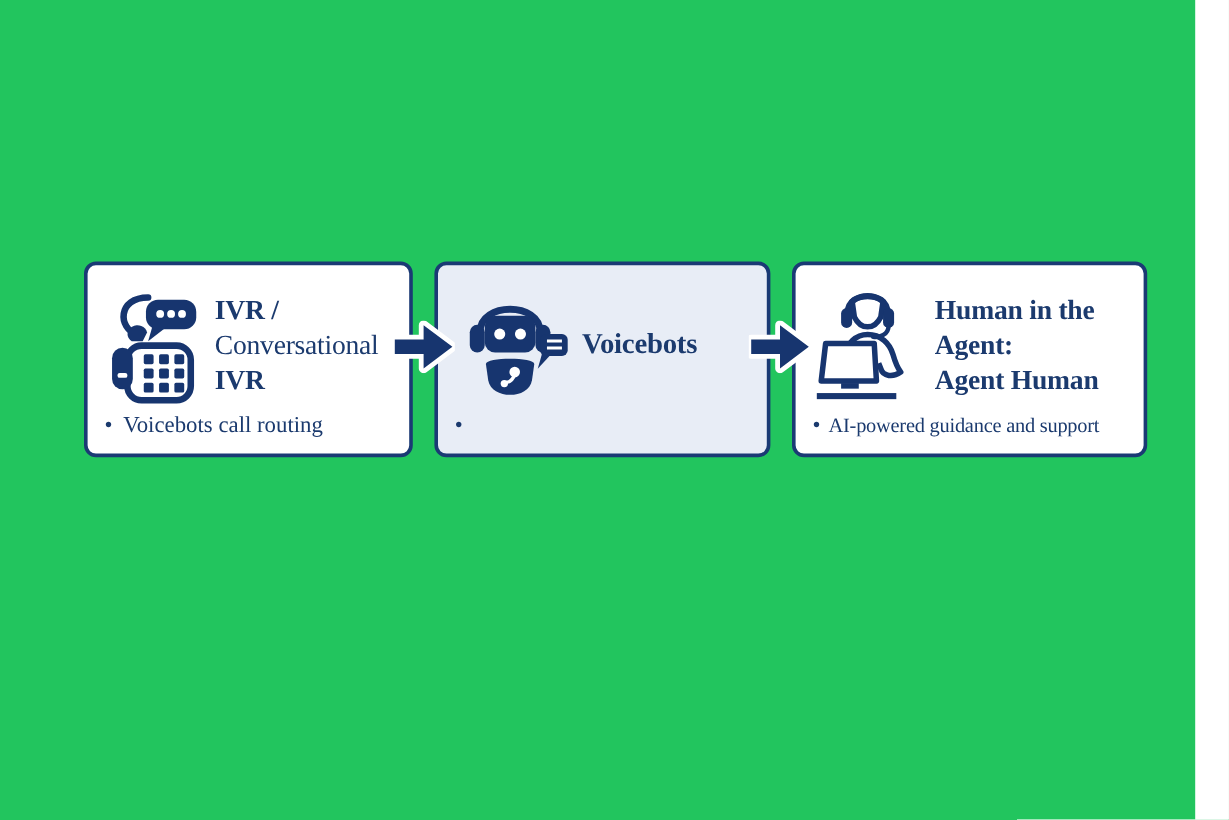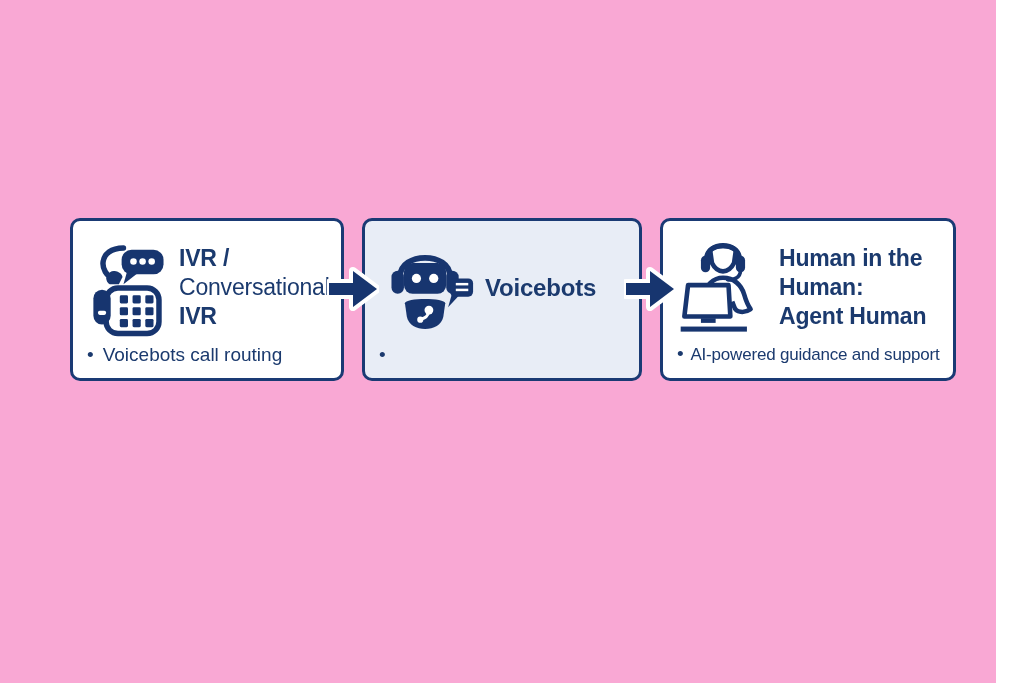--- a/index.html
+++ b/index.html
@@ -1,22 +1,22 @@
 <!DOCTYPE html>
 <html><head>
 <meta charset="utf-8">
 <style>
   html, body { margin: 0; padding: 0; background: #ffffff; }
   .canvas {
     position: relative;
     width: 996px;
     height: 683px;
-    background: #f9a8d4;
+    background: #22c55e;
     overflow: hidden;
-    font-family: Liberation Sans, sans-serif;
+    font-family: Liberation Serif, serif;
   }
   .box {
     position: absolute;
     top: 218px;
     height: 163px;
     box-sizing: border-box;
     border: 3px solid #1a3a74;
     border-radius: 10px;
     background: #ffffff;
     display: flex;
@@ -162,21 +162,21 @@
           <rect x="64" y="20" width="10" height="18" rx="5" fill="#17356f"></rect>
           <path d="M69,36 C69,44 61,47 55,46" fill="none" stroke="#17356f" stroke-width="4" stroke-linecap="round"></path>
           <path d="M30,64 C30,52 40,44 50,44 C62,44 70,52 73,62 C75,69 77,74 80,78 C73,83 64,82 62,75 L60,70" fill="none" stroke="#17356f" stroke-width="5" stroke-linejoin="round"></path>
           <polygon points="12,52 56,52 58,86 8,86" fill="#ffffff" stroke="#17356f" stroke-width="5" stroke-linejoin="round"></polygon>
           <rect x="26" y="88" width="16" height="5" fill="#17356f"></rect>
           <rect x="4" y="97" width="72" height="5.5" fill="#17356f"></rect>
         </svg>
       </span>
       <div class="title">
         <span class="t-line">Human in the</span>
-        <span class="t-line">Human:</span>
+        <span class="t-line">Agent:</span>
         <span class="t-line">Agent Human</span>
       </div>
     </div>
     <div class="bullet">
       <span class="bullet-dot">•</span>
       <span>AI-powered guidance and support</span>
     </div>
   </div>
 
 </div>

